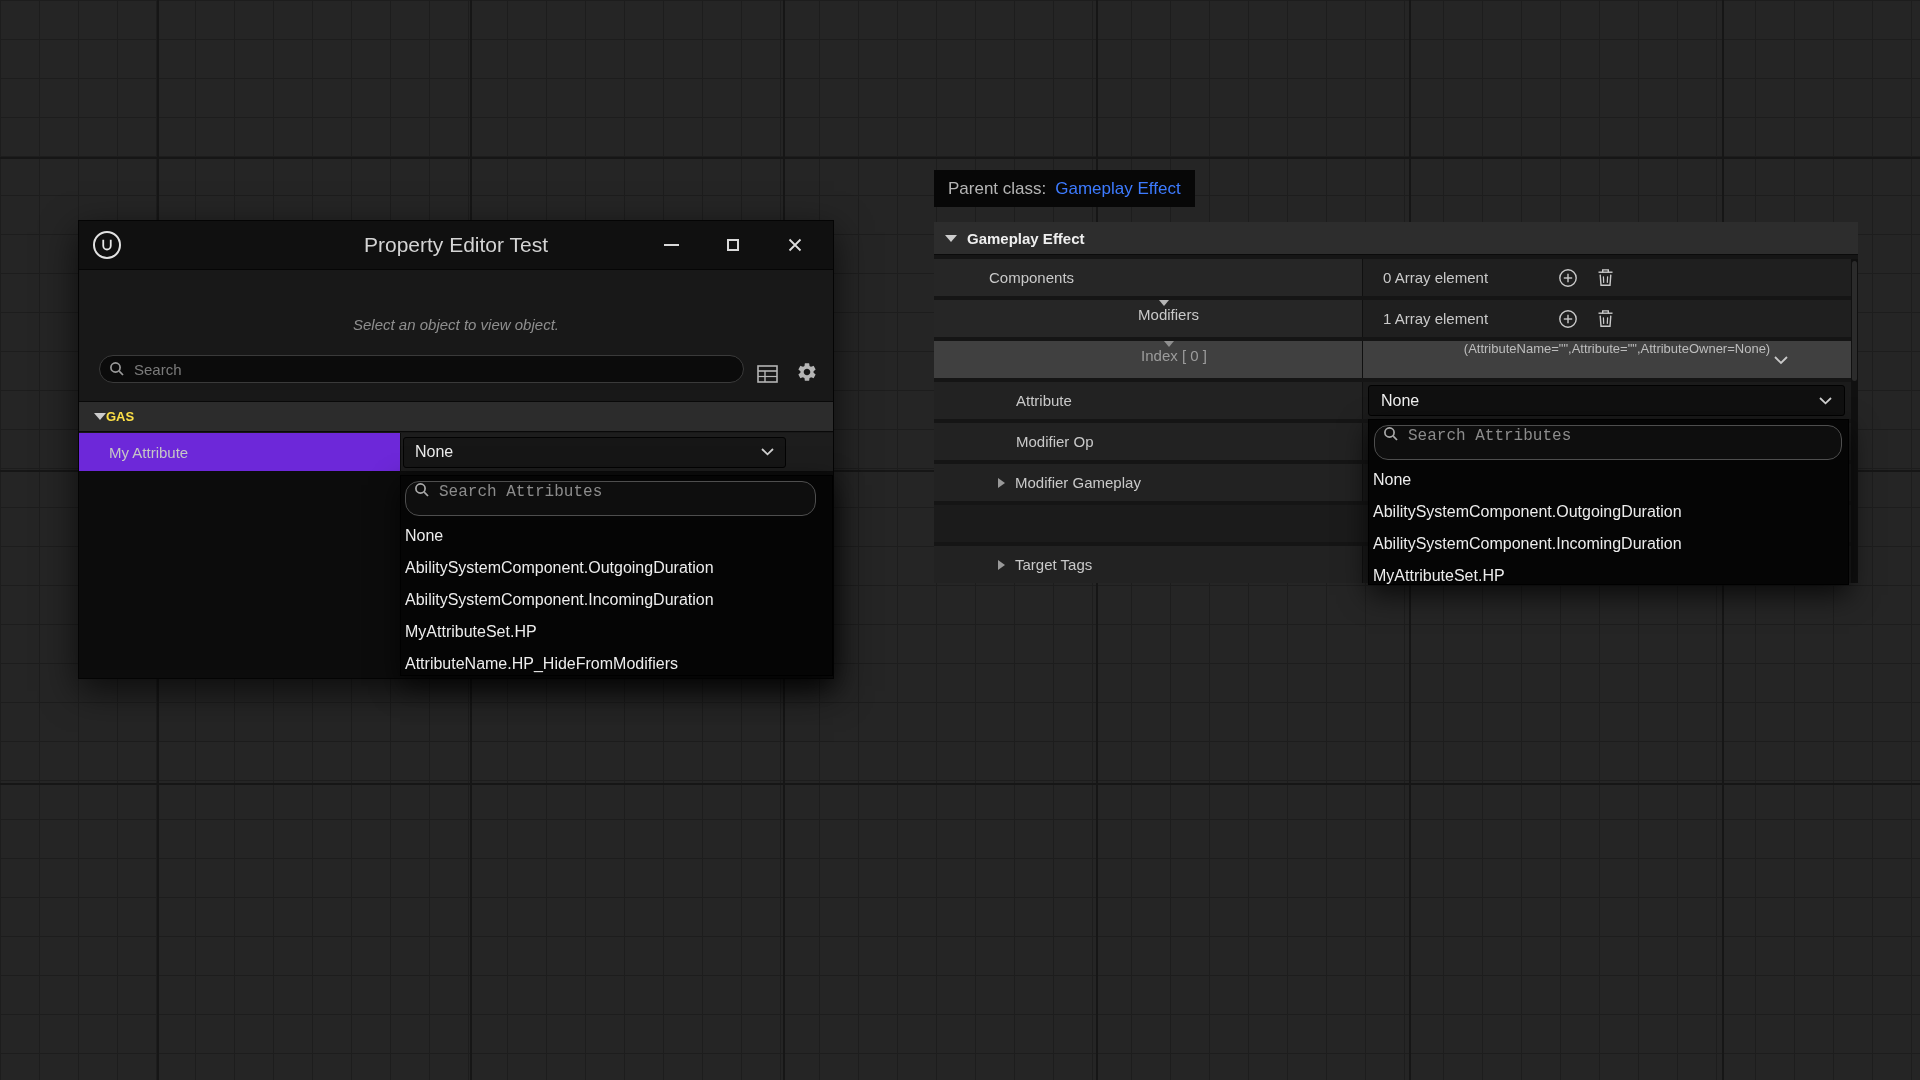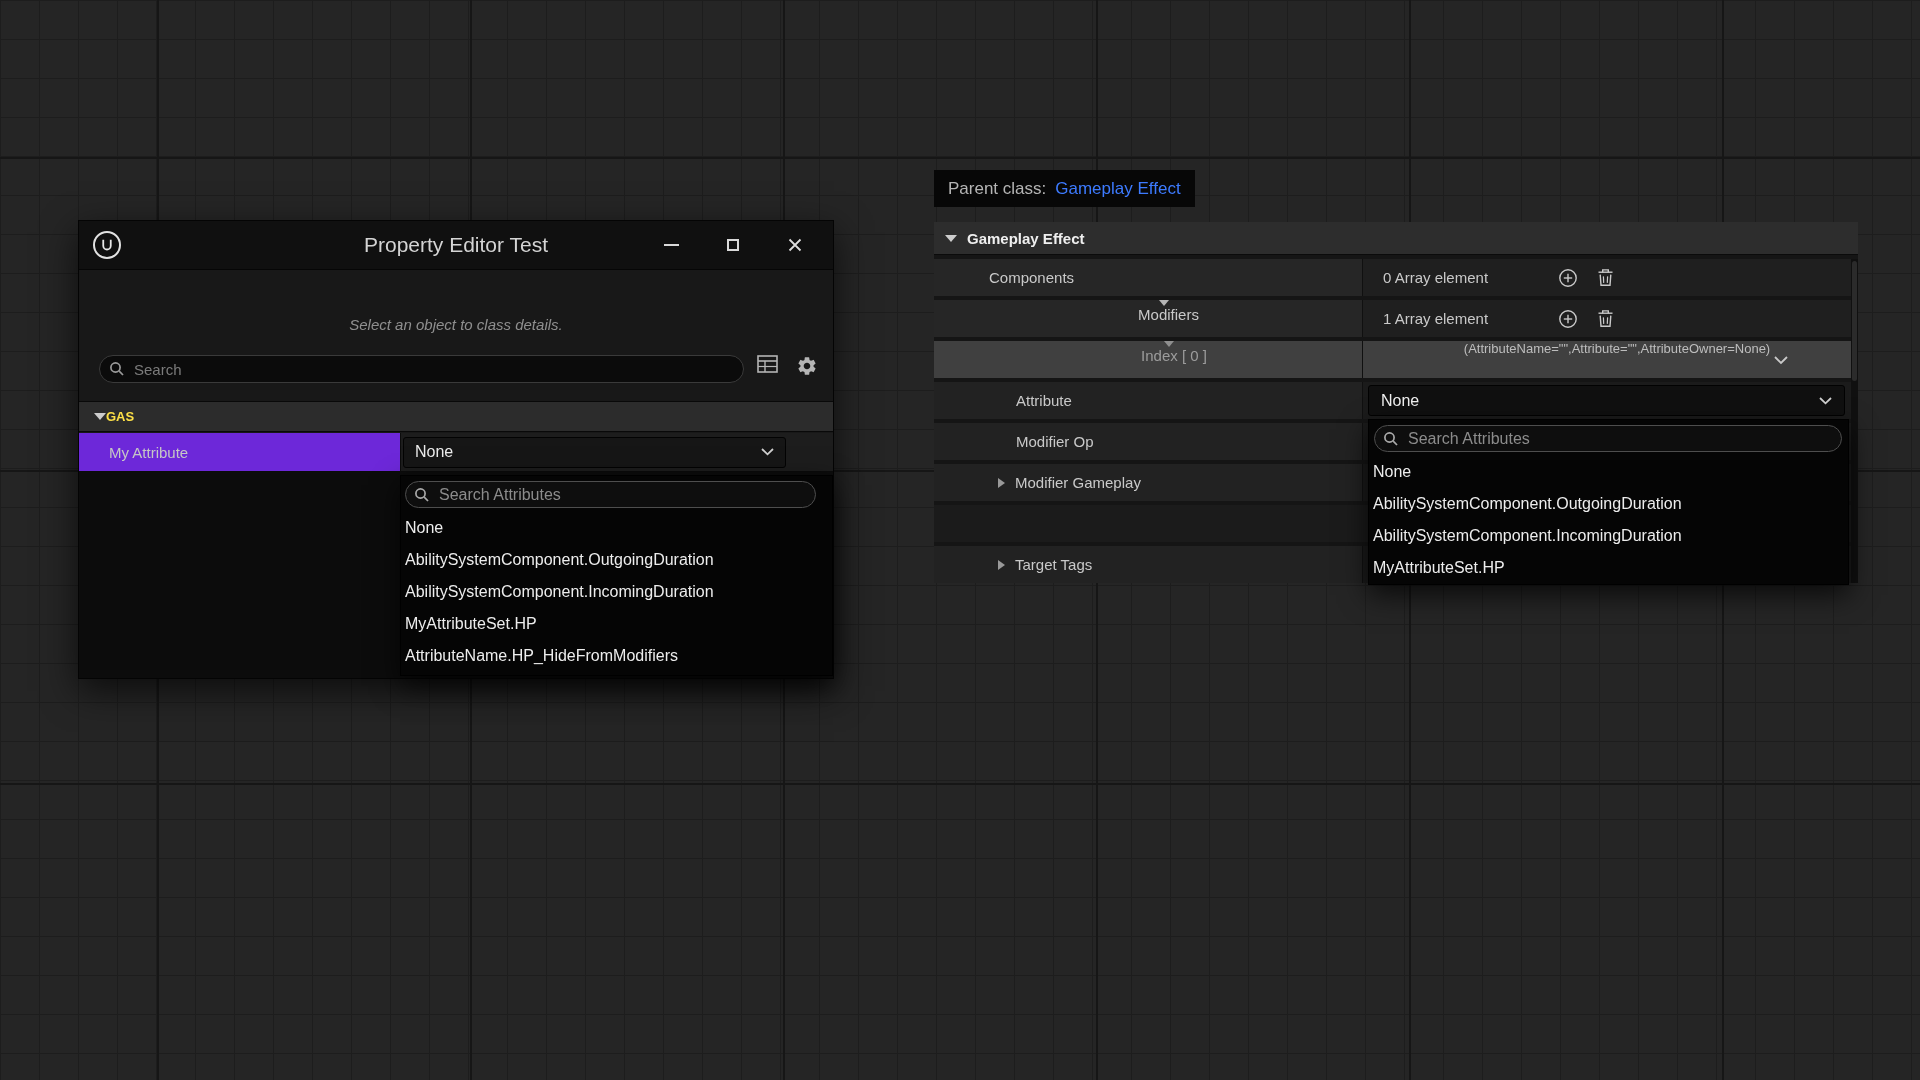--- a/index.html
+++ b/index.html
@@ -27,21 +27,21 @@
   .titlebar{height:48px;background:#101010;border-bottom:1px solid #060606;display:flex;align-items:center;position:relative;}
   .ue-logo{width:28px;height:28px;margin-left:14px;border:2px solid #e2e2e2;border-radius:50%;box-sizing:border-box;display:flex;align-items:center;justify-content:center;}
   .win-title{position:absolute;left:0;right:0;text-align:center;font-size:21px;color:#d4d4d4;pointer-events:none;}
   .win-controls{margin-left:auto;display:flex;align-items:center;gap:30px;padding-right:22px;z-index:2;}
   .win-btn{width:32px;height:32px;display:flex;align-items:center;justify-content:center;}
   .min-glyph{width:15px;height:0;border-top:2px solid #d9d9d9;}
   .max-glyph{width:12px;height:12px;border:2px solid #d9d9d9;box-sizing:border-box;}
 
   .body-top{position:absolute;top:49px;left:0;right:0;height:131px;background:#181818;}
   .empty-msg{margin-top:46px;text-align:center;font-style:italic;font-size:15px;color:#8f8f8f;}
-  .search-row{position:absolute;top:85px;left:20px;display:flex;align-items:flex-start;}
+  .search-row{position:absolute;top:85px;left:20px;display:flex;align-items:flex-end;}
   .search-pill{width:645px;height:28px;box-sizing:border-box;background:#0b0b0b;border:1px solid #3a3a3a;border-radius:14px;display:flex;align-items:center;padding-left:9px;}
   .search-pill input{flex:1;background:transparent;border:none;outline:none;color:#dddddd;font-size:15px;font-family:inherit;margin-left:7px;}
   .search-pill input::placeholder{color:#7b7b7b;}
   .icon-table{margin-left:13px;}
   .icon-gear{margin-left:18px;}
 
   .cat-header{position:absolute;top:180px;left:0;right:0;height:31px;background:#2c2c2c;border-top:1px solid #090909;border-bottom:1px solid #090909;box-sizing:border-box;display:flex;align-items:center;padding-left:15px;}
   .cat-label{font-size:13px;font-weight:700;color:#fde047;}
 
   .prop-row{position:absolute;top:212px;left:0;right:0;height:39px;display:flex;border-bottom:1px solid #0b0b0b;box-sizing:border-box;}
@@ -49,21 +49,21 @@
   .cell-value{flex:1;background:#1d1d1d;display:flex;align-items:center;}
   .combo{margin-left:2px;width:383px;height:31px;box-sizing:border-box;background:#161616;border:1px solid #030303;border-radius:3px;display:flex;align-items:center;padding:0 11px;font-size:16px;color:#ebebeb;}
   .combo .chev{margin-left:auto;}
 
   .window-lower{position:absolute;top:251px;left:0;right:0;bottom:0;background:#0c0c0c;}
 
   
   .popup{position:absolute;background:#050505;border:1px solid #000;box-sizing:border-box;box-shadow:0 10px 26px rgba(0,0,0,.7);z-index:50;}
   #left-popup{left:400px;top:475px;width:433px;height:201px;}
   #right-popup{left:1368px;top:419px;width:481px;height:166px;}
-  .pop-search{margin:5px 16px 4px 4px;height:27px;box-sizing:border-box;background:#0e0e0e;border:1px solid #4e4e4e;border-radius:14px;display:flex;align-items:center;padding-left:8px;}
+  .pop-search{margin:5px 16px 4px 4px;height:35px;box-sizing:border-box;background:#0e0e0e;border:1px solid #4e4e4e;border-radius:14px;display:flex;align-items:flex-start;padding-left:8px;font-family:Liberation Mono, monospace;}
   .pop-search input{flex:1;background:transparent;border:none;outline:none;color:#dddddd;font-size:16px;font-family:inherit;margin-left:7px;}
   .pop-search input::placeholder{color:#8c8c8c;}
   .pop-item{height:32px;display:flex;align-items:center;padding-left:4px;font-size:16px;color:#ededed;white-space:nowrap;}
 
   
   #parent-tooltip{position:absolute;left:934px;top:170px;height:37px;background:#070707;display:inline-flex;align-items:center;padding:0 14px;z-index:40;}
   .pc-label{font-size:17px;color:#b5b5b5;}
   .pc-value{font-size:17px;margin-left:9px;}
 
   
@@ -116,21 +116,21 @@
         </div>
       <div class="win-btn">
         <svg width="16" height="16" viewBox="0 0 16 16">
             <path d="M2.5 2.5l11 11M13.5 2.5l-11 11" stroke="#dedede" stroke-width="1.8"></path>
           </svg>
       </div>
     </div>
   </div>
 
   <div class="body-top">
-    <div class="empty-msg">Select an object to class details.</div>
+    <div class="empty-msg">Select an object to view object.</div>
     <div class="search-row">
       <div class="search-pill">
         <svg width="16" height="16" viewBox="0 0 16 16">
             <circle cx="6.5" cy="6.5" r="4.6" fill="none" stroke="#9a9a9a" stroke-width="1.7"></circle>
             <line x1="10.2" y1="10.2" x2="14" y2="14" stroke="#9a9a9a" stroke-width="1.7"></line>
           </svg>
         <input value="" placeholder="Search" style="">
       </div>
       <div class="icon-table">
         <svg width="21" height="18" viewBox="0 0 21 18">

